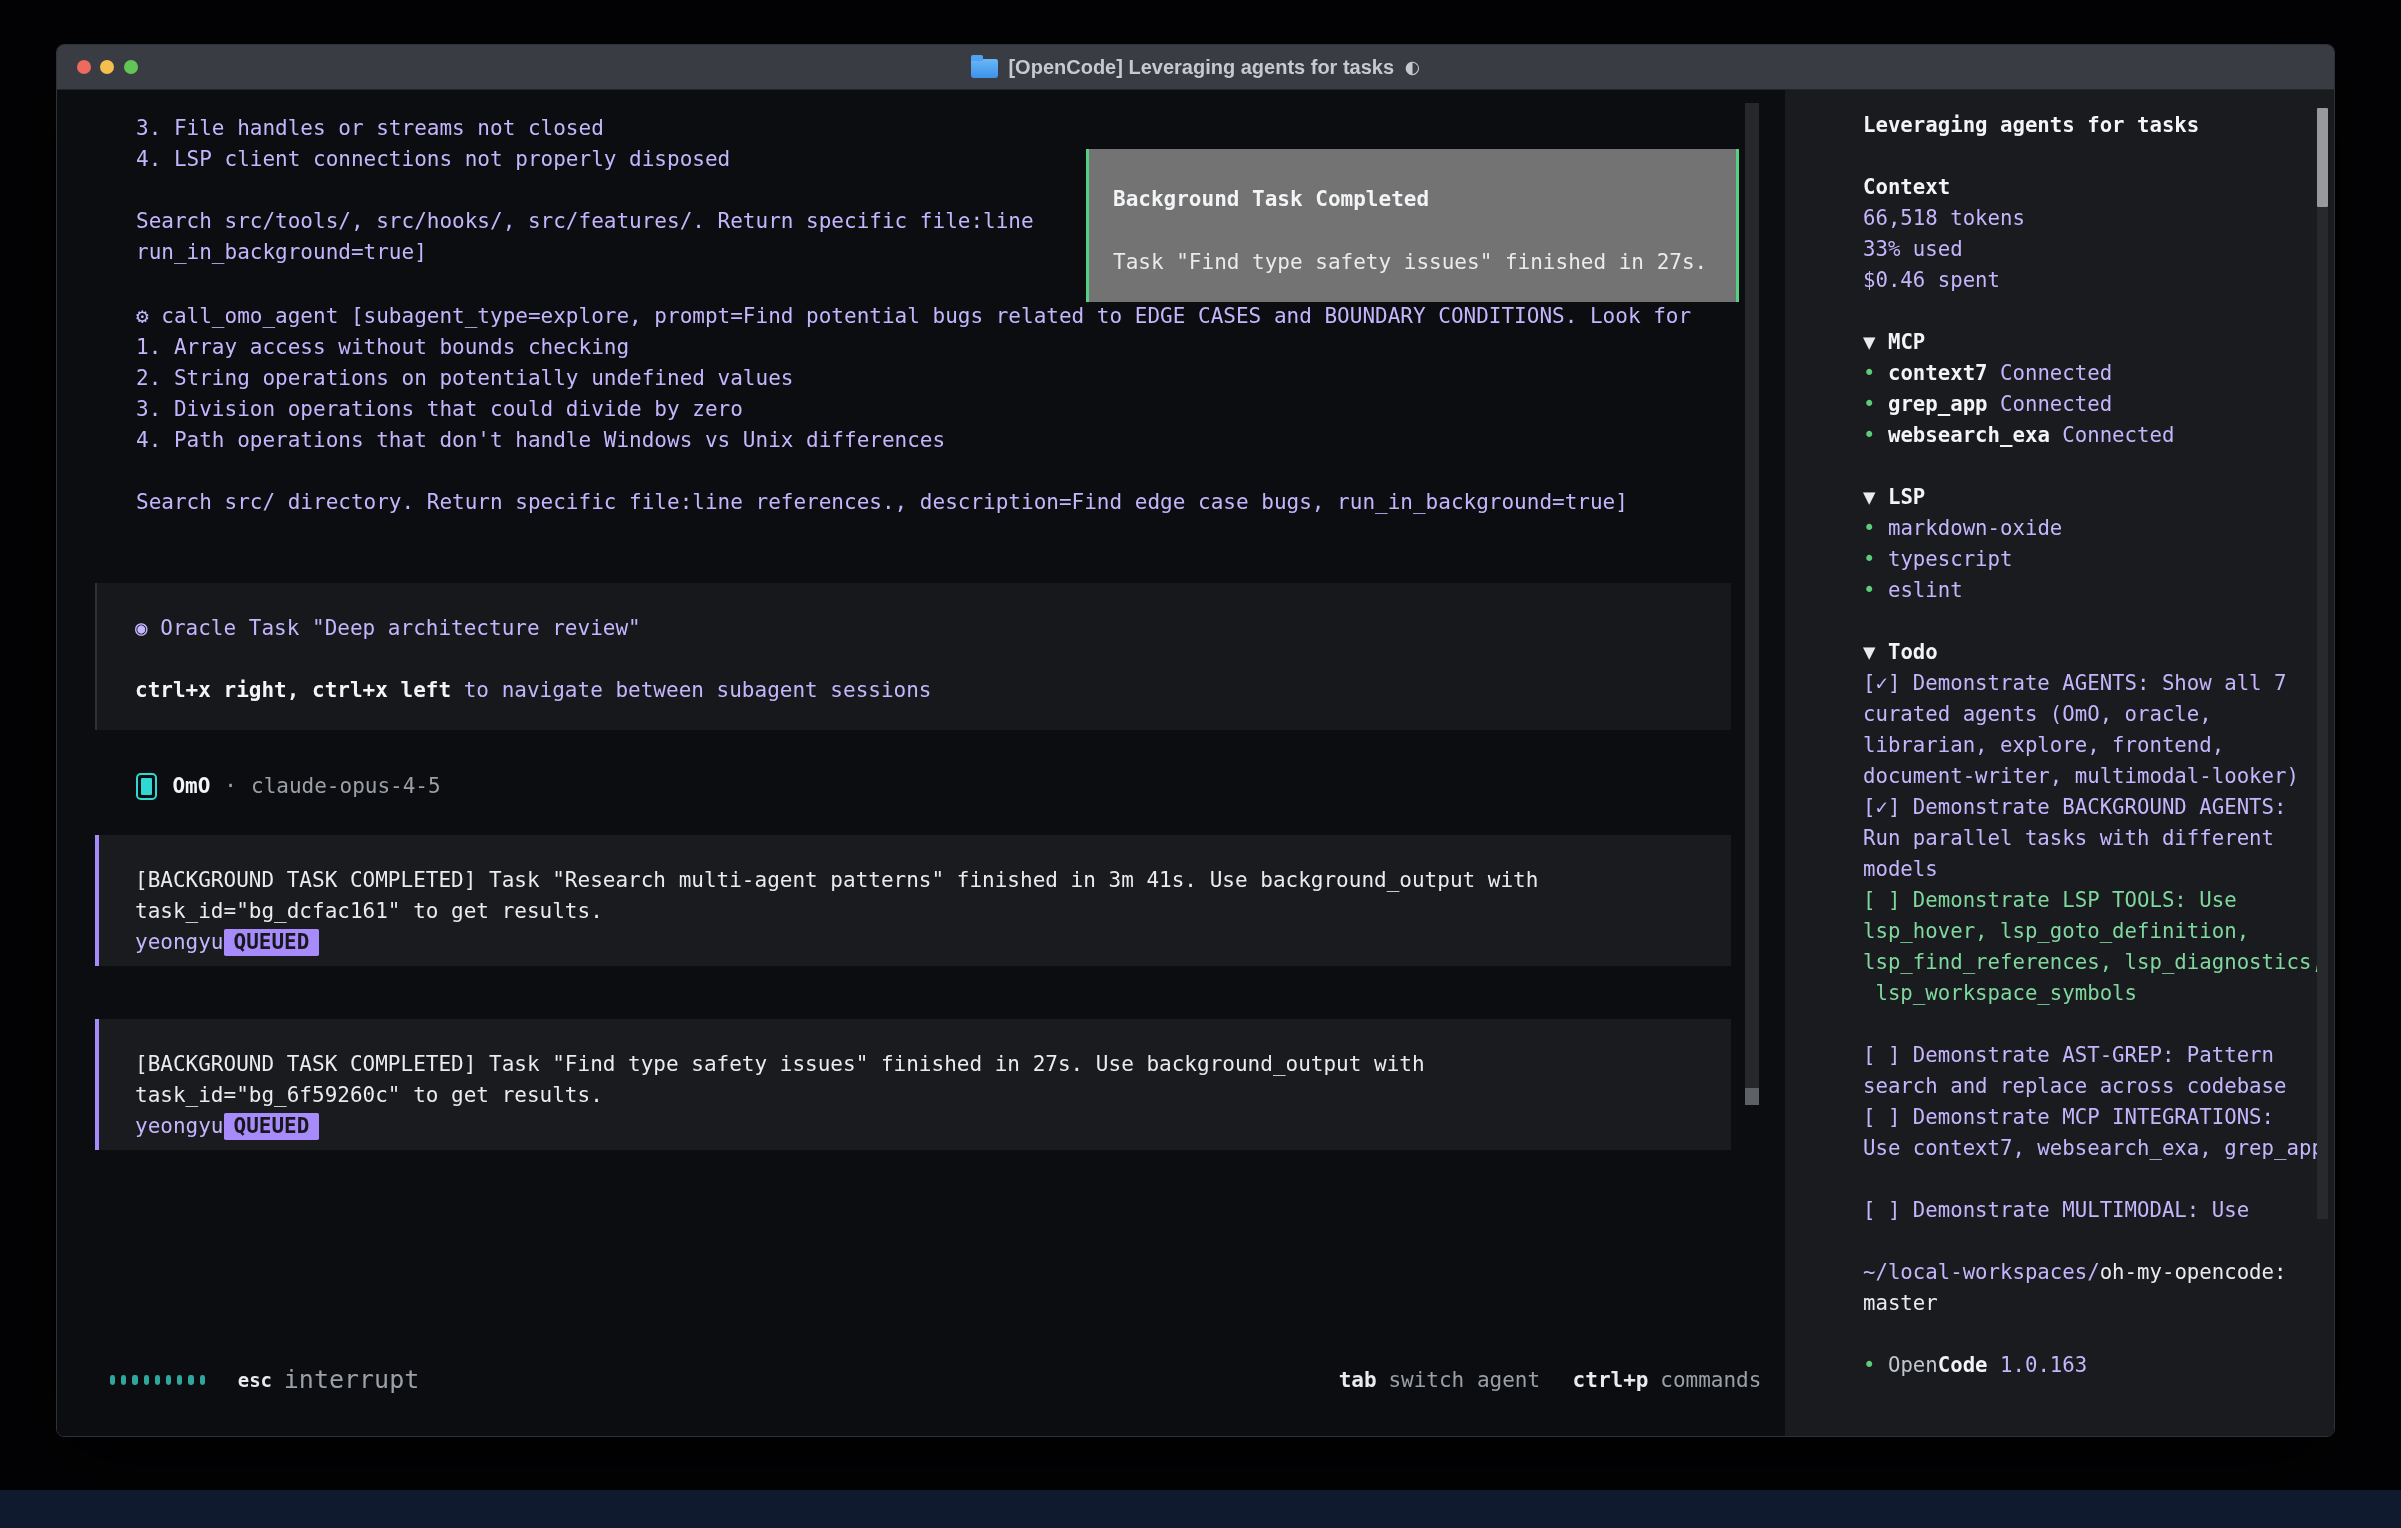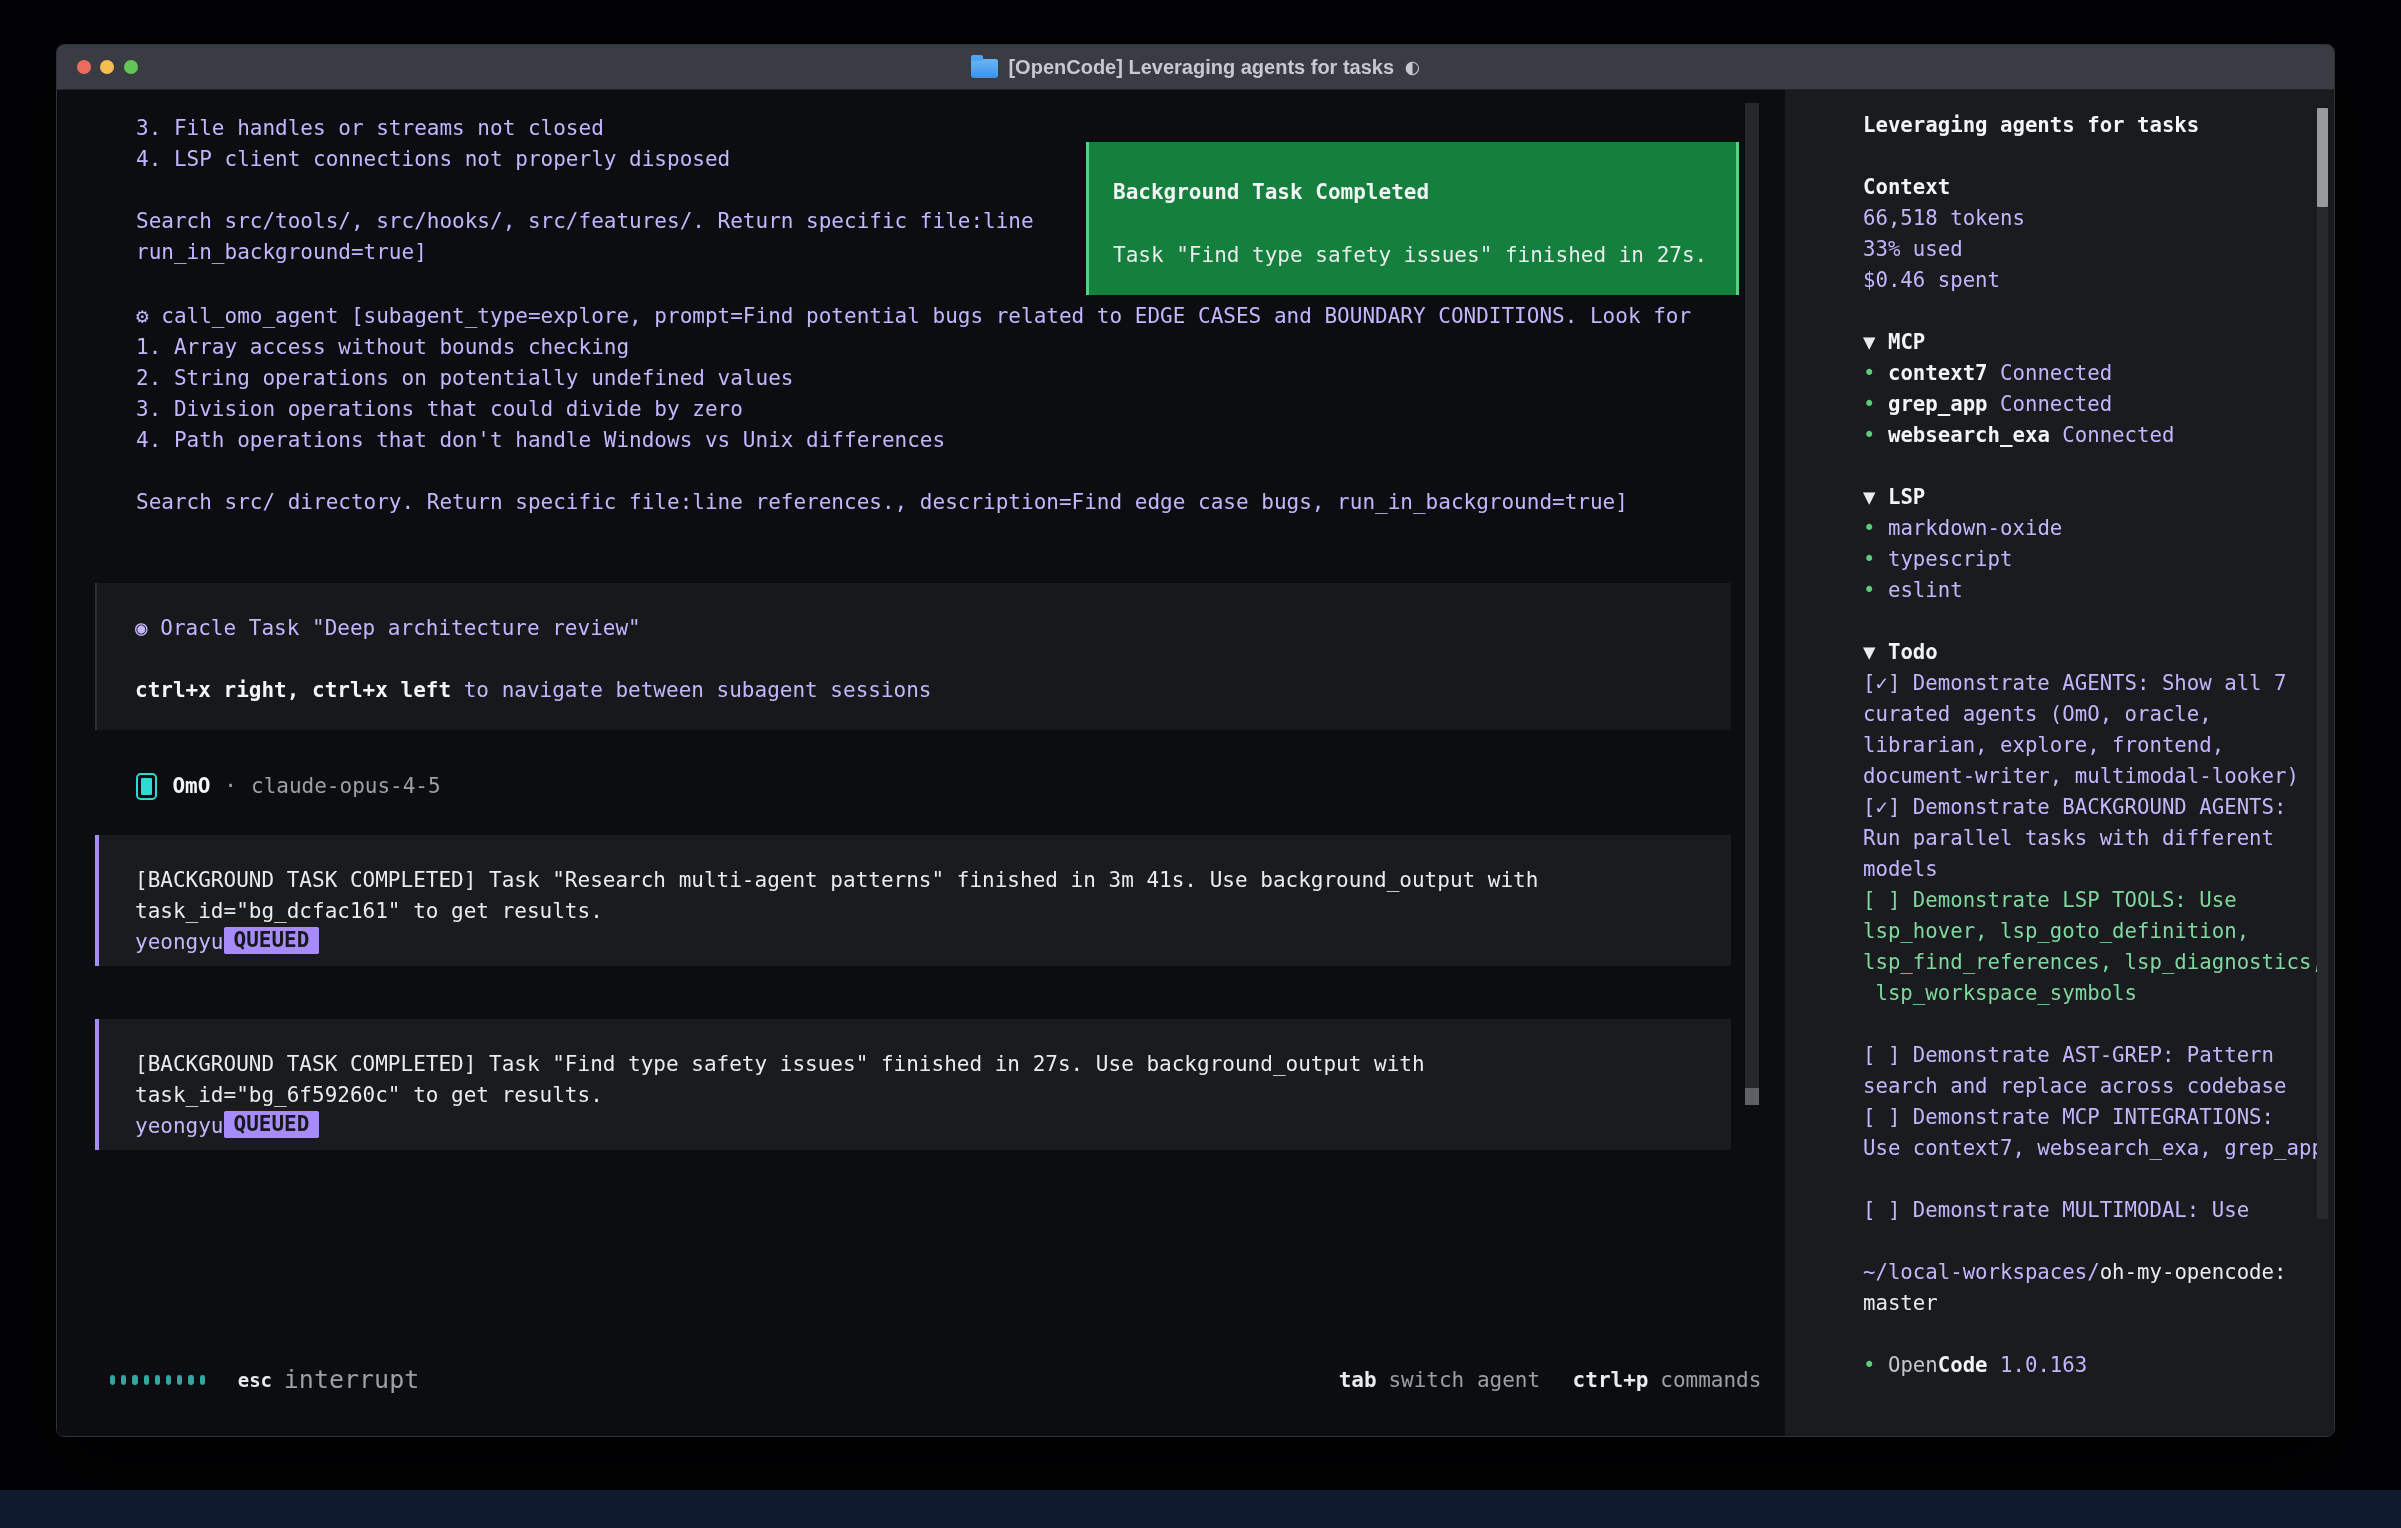--- a/index.html
+++ b/index.html
@@ -42,22 +42,22 @@
   .sg-b   { color:#f3f4f6; font-weight:bold; }
   .sg-n   { color:#7fd89e; }
   .sg-dot { color:#5ecb7b; }
   .sg-lg  { color:#c2c6cb; }
 
   
   .top-block { position:absolute; left:79px; top:22.5px; }
   .tool-call { position:absolute; left:79px; top:211px; }
 
   .notif {
-    position:absolute; left:1029px; top:52px; width:653px; height:153px;
-    background:#15803d; border-left:3.5px solid #55d183; border-right:3.5px solid #55d183;
+    position:absolute; left:1029px; top:59px; width:653px; height:153px;
+    background:#737373; border-left:3.5px solid #55d183; border-right:3.5px solid #55d183;
   }
   .notif-title { position:absolute; left:24px; top:35px; height:31px; line-height:31px; font-size:21px; font-weight:bold; color:#f3f4f6; white-space:pre; }
   .notif-body  { position:absolute; left:24px; top:98px; height:31px; line-height:31px; font-size:21px; color:#e9ebed; white-space:pre; }
 
   .oracle {
     position:absolute; left:38px; top:493px; width:1636px; height:147px;
     background:#17181b; border-left:2.4px solid #2f3035; padding:29.5px 0 0 38px;
   }
 
   .agent-header { position:absolute; left:79px; top:682px; height:28px; display:flex; align-items:center; }
@@ -66,21 +66,21 @@
   .agent-header .nm { font-size:21px; font-weight:bold; color:#f3f4f6; }
   .agent-header .sep { font-size:21px; color:#9ba0a6; margin:0 14px; }
   .agent-header .mdl { font-size:21px; color:#9ba0a6; }
 
   .msg {
     position:absolute; left:38px; width:1636px; height:131px;
     background:#1a1b1e; border-left:4.1px solid #a78bfa; padding:29.5px 0 0 36px;
   }
   .msg-0 { top:745px; }
   .msg-1 { top:929px; }
-  .meta { display:flex; align-items:flex-start; }
+  .meta { display:flex; align-items:center; }
   .badge {
     display:inline-block; margin-left:0; padding:0 10px; height:27px; line-height:27px;
     background:#a78bfa; color:#17181b; font-weight:bold; font-size:21px; border-radius:1.8px;
   }
 
   .inputbox {
     position:absolute; left:38px; top:1118px; width:1663px; height:142px;
     background:#212327; border-left:4.1px solid #2cd9d4;
   }
   .cursor { position:absolute; left:32.5px; top:32px; width:15.4px; height:59px; background:#e9eaec; }

